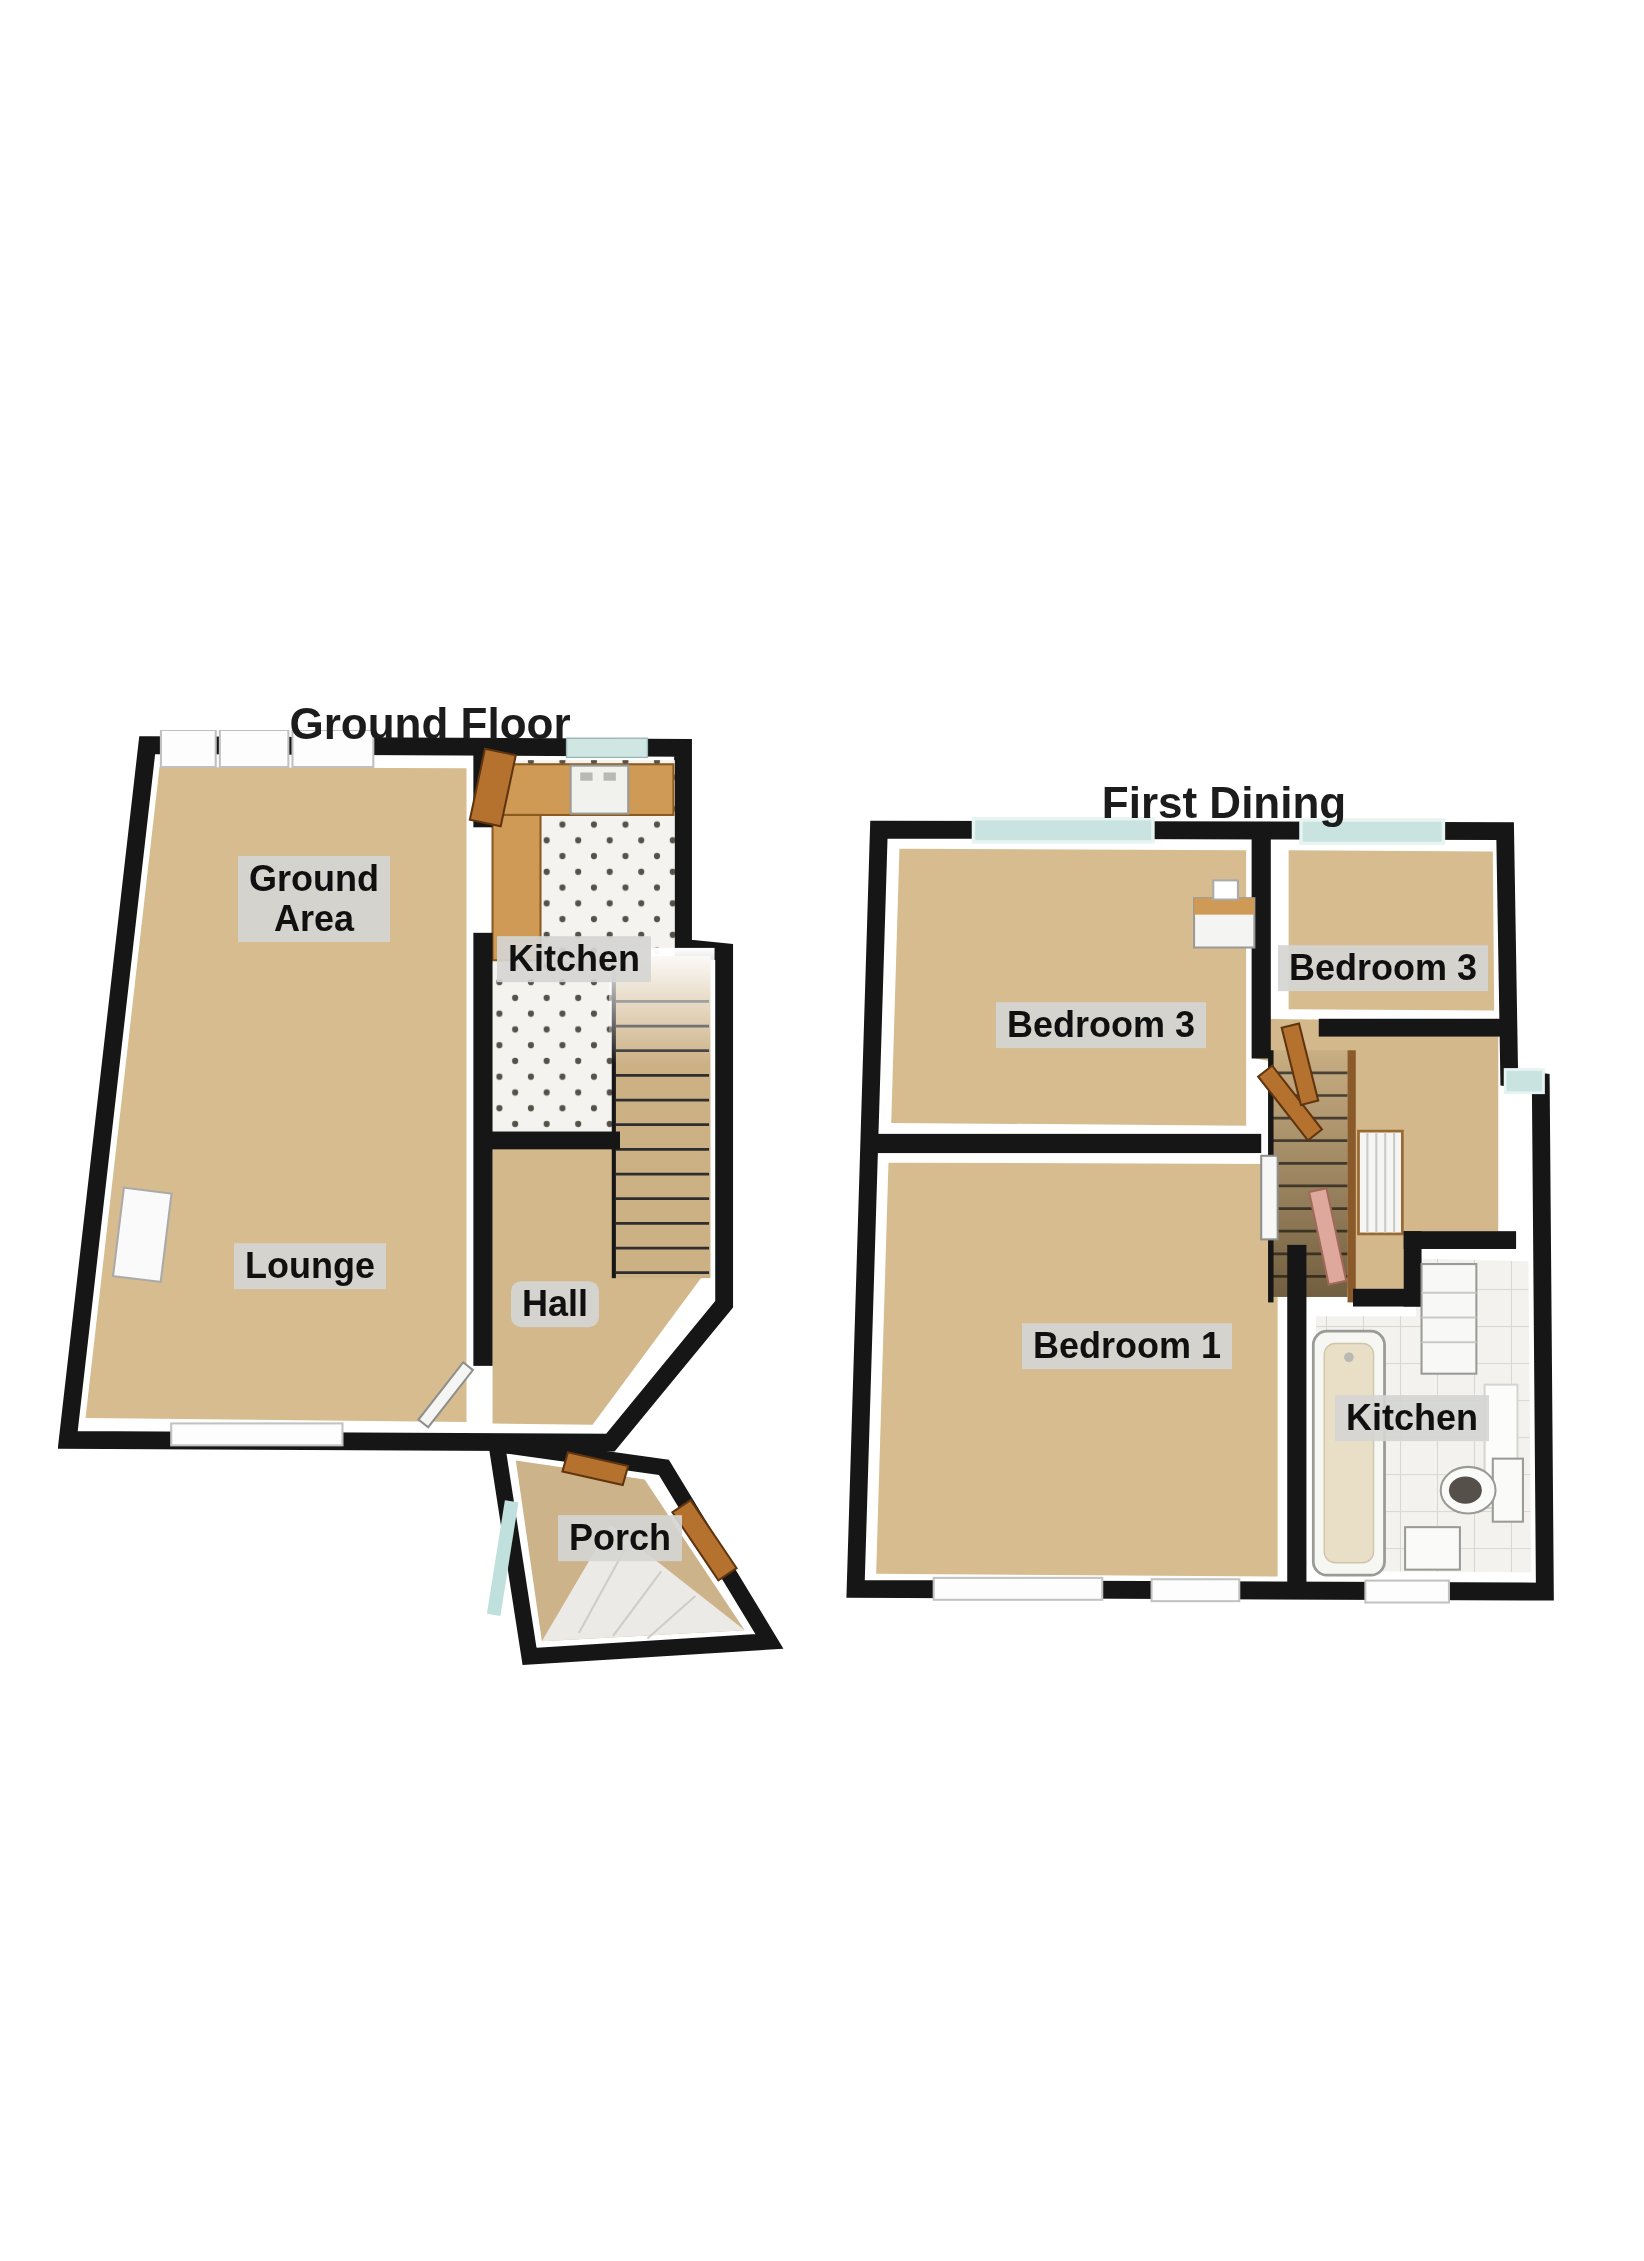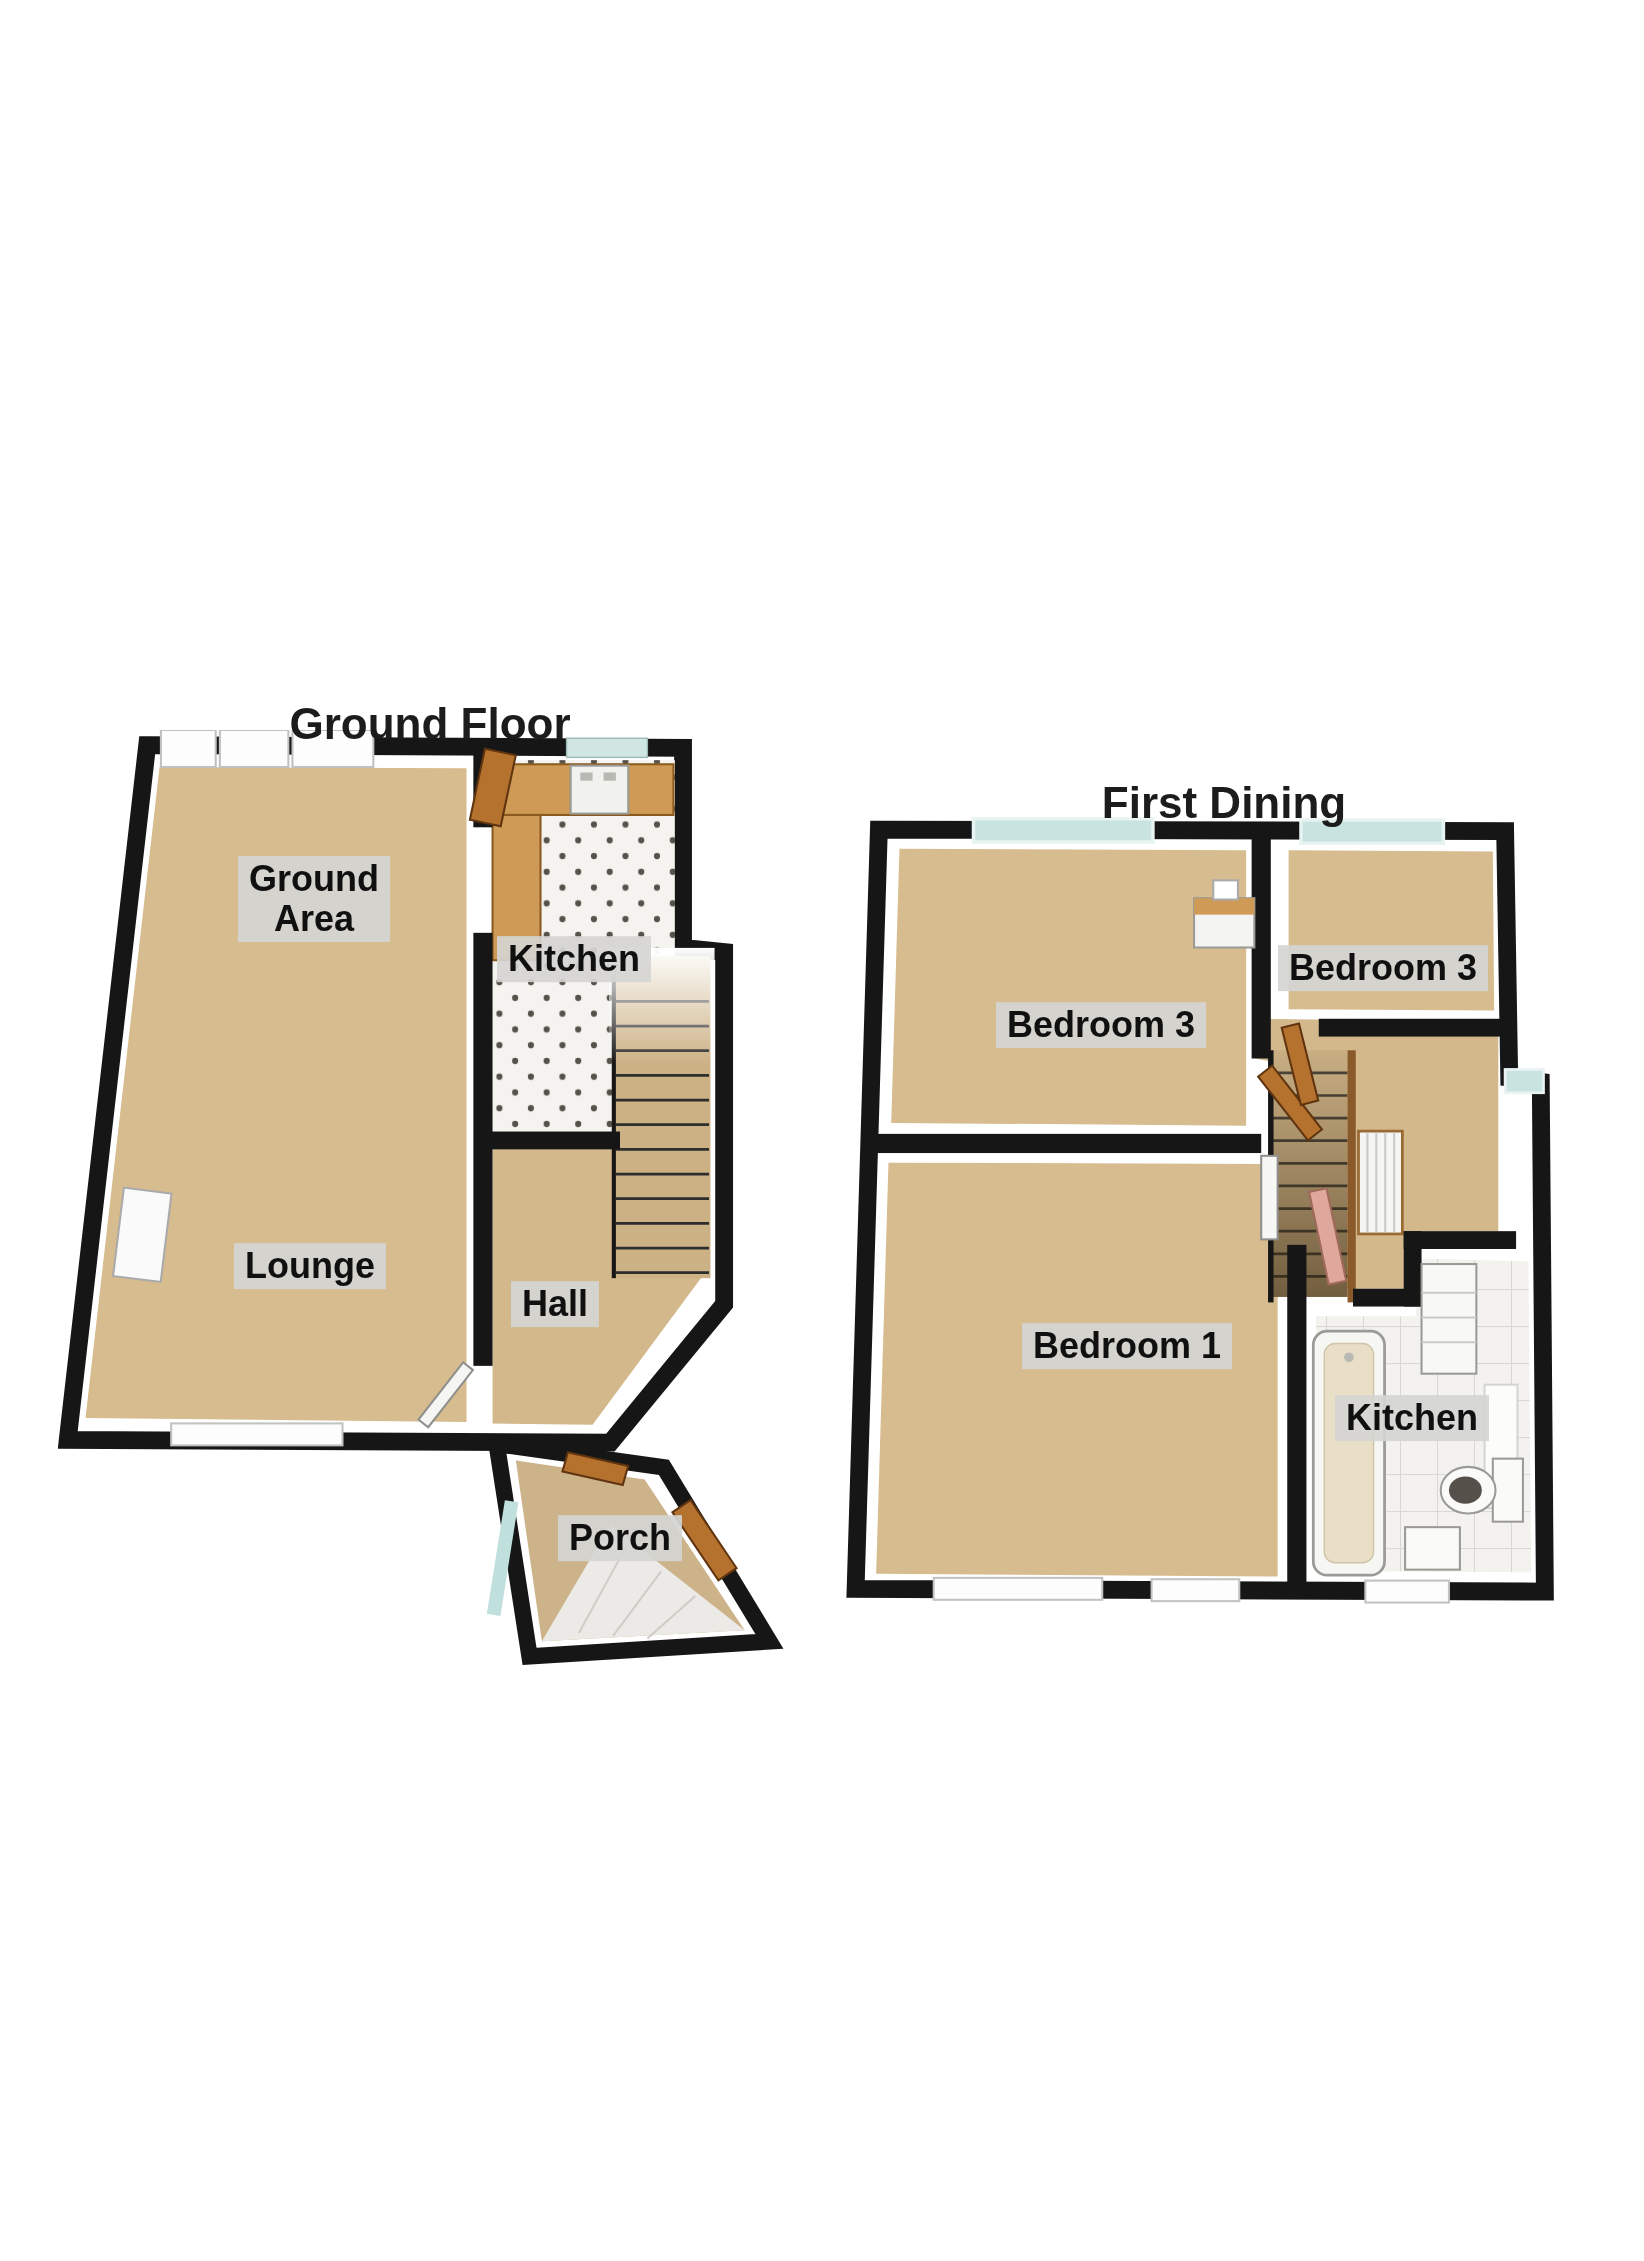--- a/index.html
+++ b/index.html
@@ -165,21 +165,21 @@
     <rect x="758" y="1126" width="122" height="32" fill="#fdfdfd" stroke="#c2c2c0" stroke-width="3"></rect>
   </svg>
 
   <div class="floor-title" style="left:430px;top:680px;">Ground Floor</div>
   <div class="floor-title" style="left:1224px;top:759px;">First Dining</div>
 
   <div class="room-label" style="left:314px;top:899px;">Ground
 Area</div>
   <div class="room-label" style="left:574px;top:959px;">Kitchen</div>
   <div class="room-label" style="left:310px;top:1266px;">Lounge</div>
-  <div class="room-label" style="left:555px;top:1304px;">Hall</div>
+  <div class="room-label" style="left:555px;top:1304px;border-radius:10px;">Hall</div>
   <div class="room-label" style="left:612px;top:1538px;margin-left:8px;">Porch</div>
 
   <div class="room-label" style="left:1101px;top:1025px;">Bedroom 3</div>
   <div class="room-label" style="left:1383px;top:968px;">Bedroom 3</div>
   <div class="room-label" style="left:1111px;top:1346px;margin-left:16px;">Bedroom 1</div>
   <div class="room-label" style="left:1412px;top:1418px;">Kitchen</div>
 
 </div>
 
 

